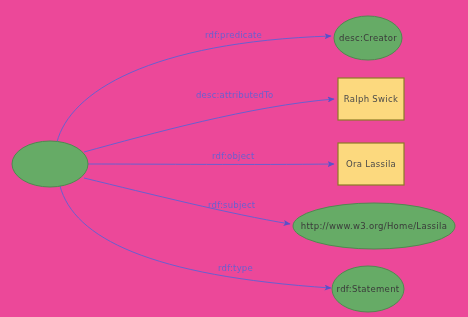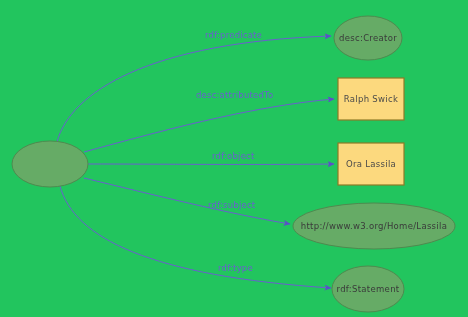--- a/index.html
+++ b/index.html
@@ -10,21 +10,21 @@
   body {
     width: 468px;
     height: 317px;
     overflow: hidden;
     font-family: "DejaVu Sans", "Liberation Sans", sans-serif;
   }
   #graph-canvas {
     position: relative;
     width: 468px;
     height: 317px;
-    background: #22c55e;
+    background: #ec4899;
   }
   svg.graph-svg {
     position: absolute;
     top: 0;
     left: 0;
     width: 468px;
     height: 317px;
   }
   .edge-path {
     fill: none;

